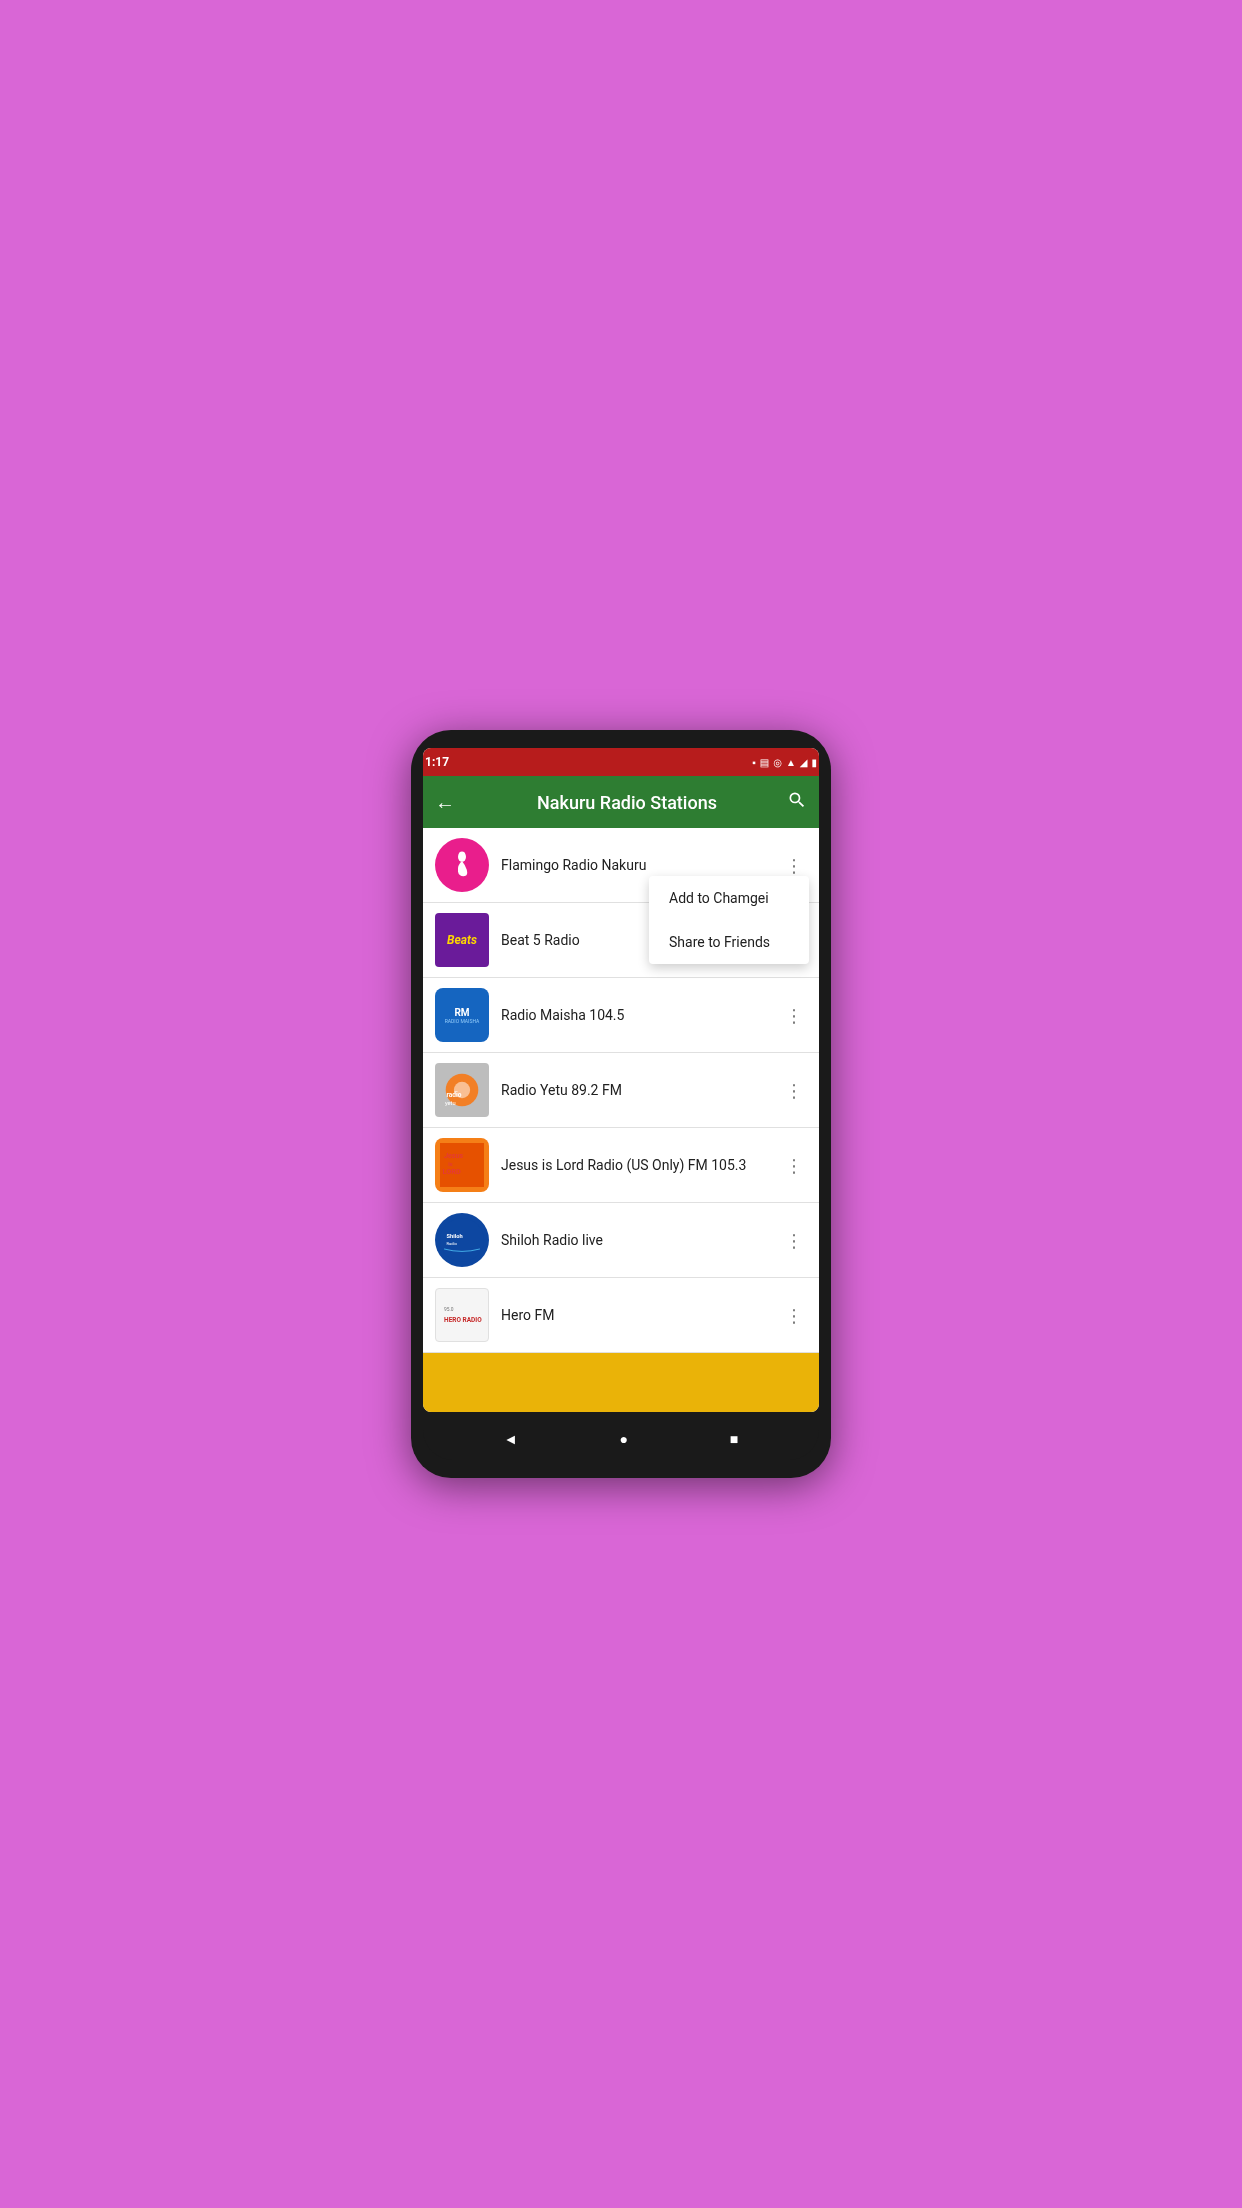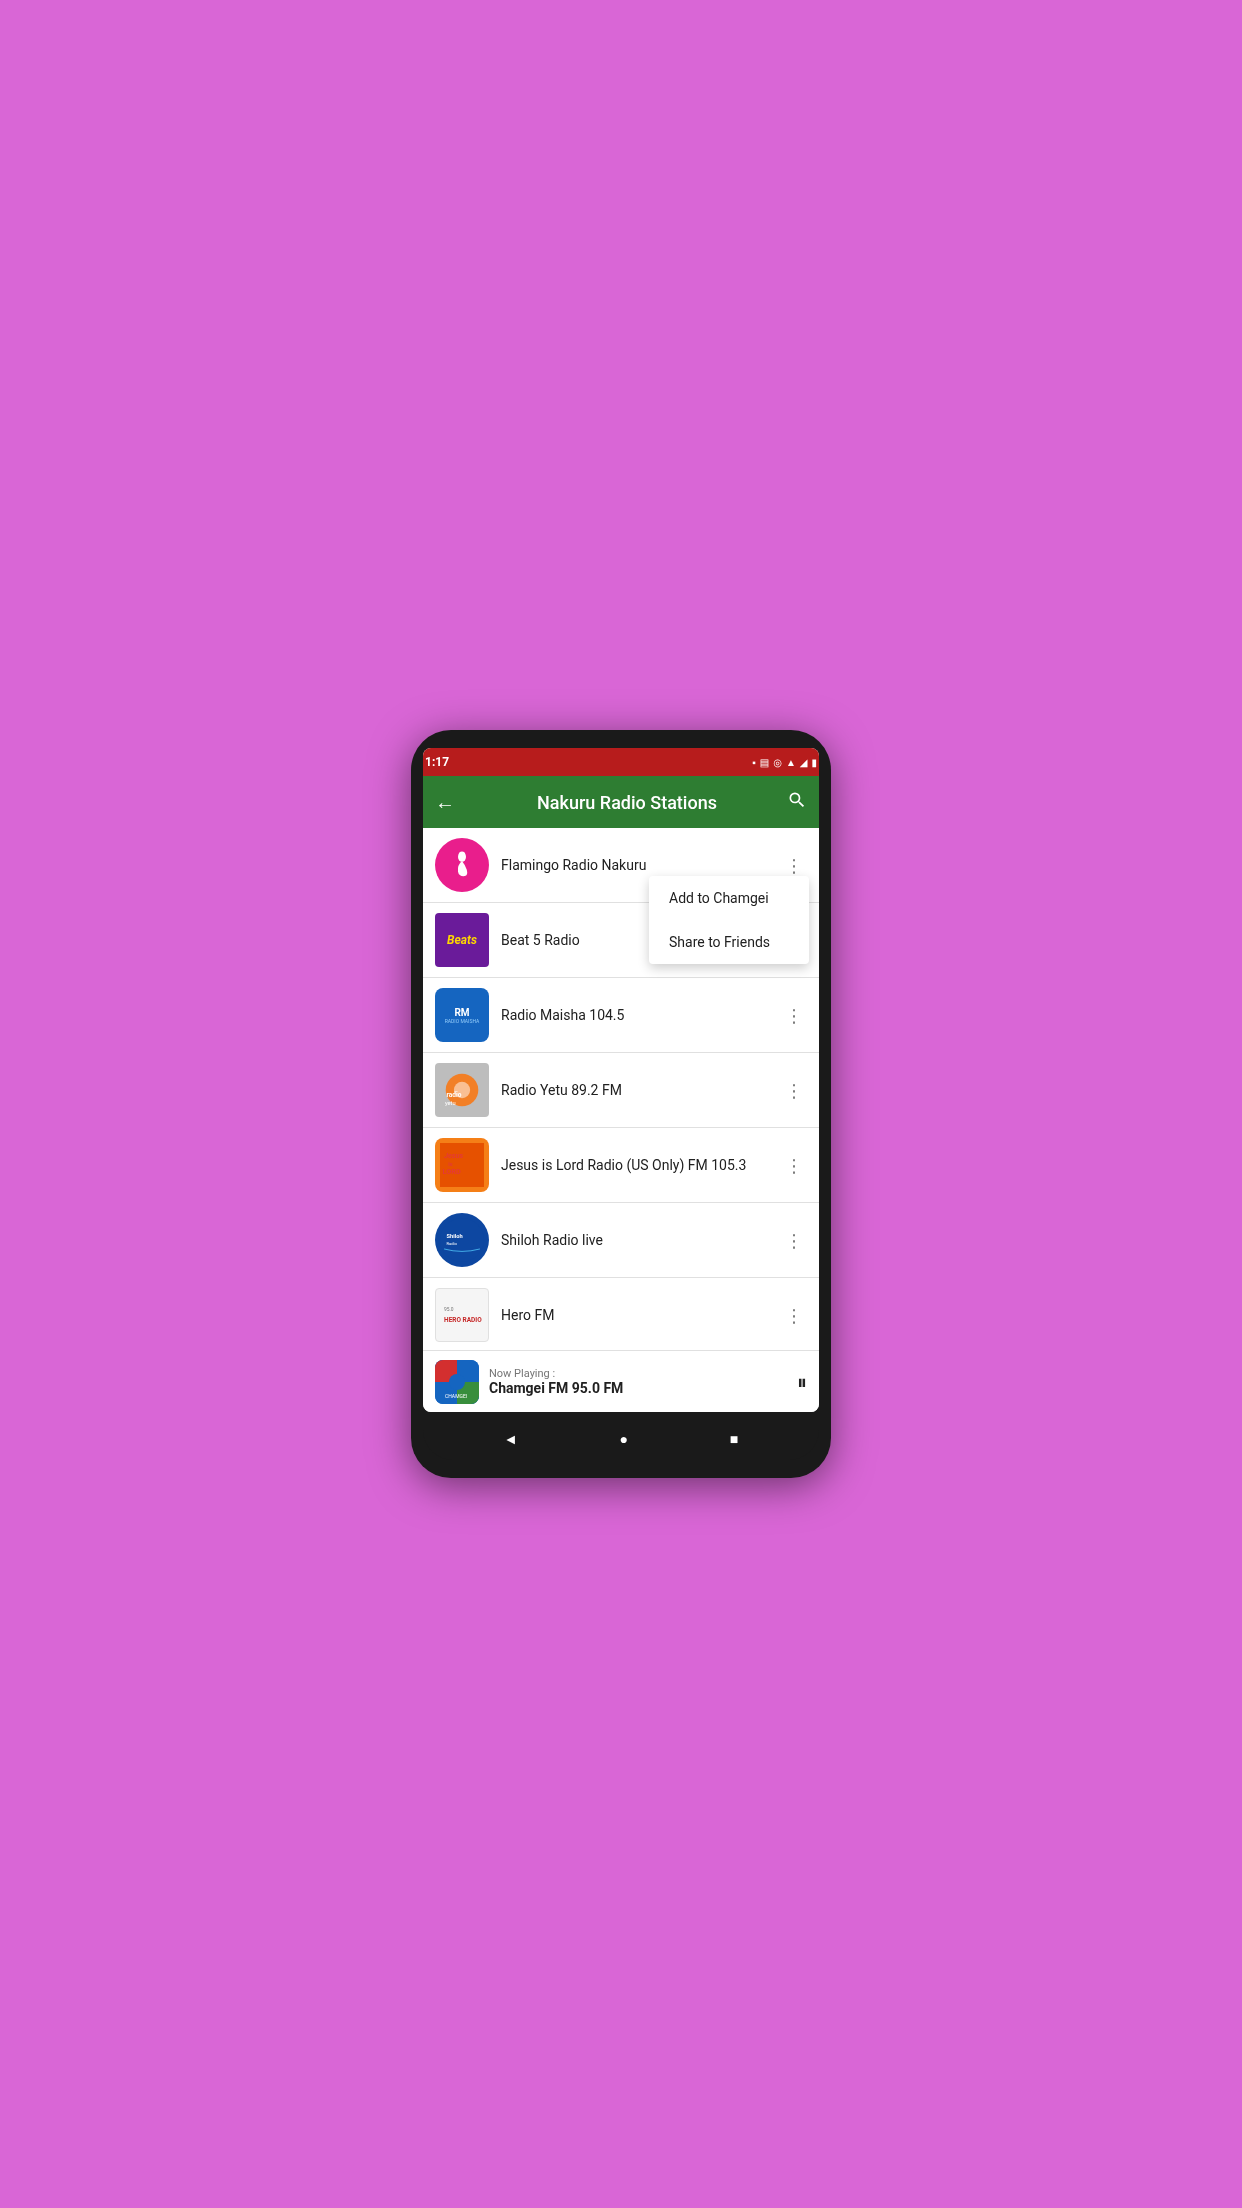--- a/index.html
+++ b/index.html
@@ -395,37 +395,20 @@
             <text x="5" y="22" fill="#757575" font-size="6">95.0</text>
             <text x="5" y="35" fill="#c62828" font-size="8" font-weight="bold">HERO RADIO</text>
           </svg>
         </div>
         <span class="radio-name">Hero FM</span>
         <span class="more-icon">⋮</span>
       </div>
 
     </div>
 
-    <div class="now-playing">
-      <div class="now-playing-logo">
-        <svg width="44" height="44" viewBox="0 0 44 44">
-          <rect width="44" height="44" rx="6" fill="#1565c0"></rect>
-          <rect x="2" y="2" width="40" height="40" rx="4" fill="#1565c0"></rect>
-          <rect x="0" y="0" width="22" height="22" fill="#d32f2f"></rect>
-          <rect x="22" y="22" width="22" height="22" fill="#388e3c"></rect>
-          <circle cx="22" cy="22" r="8" fill="#1565c0"></circle>
-          <text x="10" y="38" fill="white" font-size="5">CHAMGEI</text>
-        </svg>
-      </div>
-      <div class="now-playing-info">
-        <div class="now-playing-label">Now Playing :</div>
-        <div class="now-playing-title">Chamgei FM 95.0 FM</div>
-      </div>
-      <span class="pause-btn">⏸</span>
-    </div>
 
   </div>
 
   <div class="phone-nav">
     <span class="nav-btn">◄</span>
     <span class="nav-btn">●</span>
     <span class="nav-btn">■</span>
   </div>
 </div>
 

